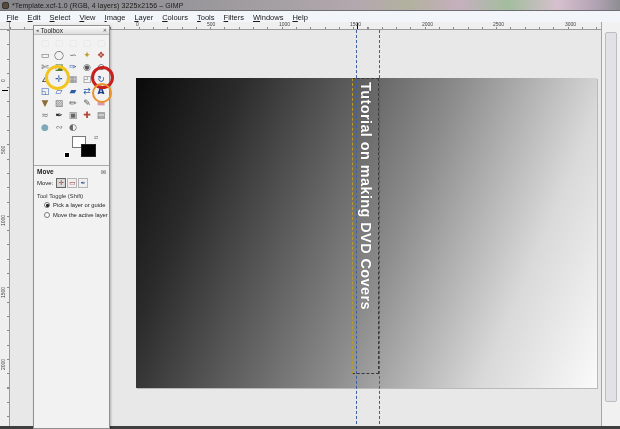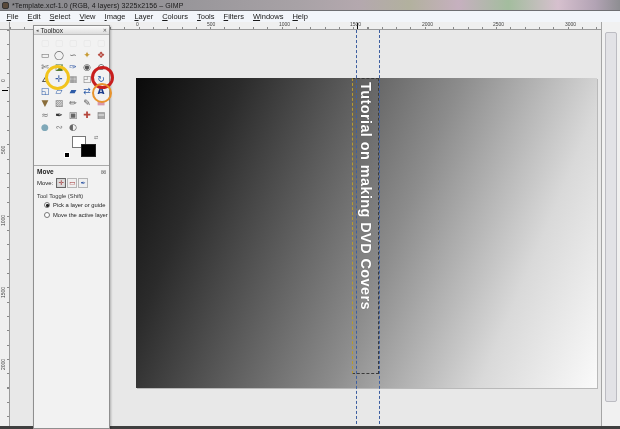--- a/index.html
+++ b/index.html
@@ -8,21 +8,21 @@
 
   
   .titlebar { position:absolute; left:0; top:0; width:620px; height:11px;
     background:linear-gradient(90deg,#86868a 0%,#98969a 30%,#a8a2a6 48%,#b4a8ae 58%,#b2b19e 66%,#c6b0bf 74%,#a3bd9e 82%,#d6c0ce 90%,#b2a3b4 96%,#8e8e92 100%);
     display:flex; align-items:center; border-bottom:1px solid #6e6e72; }
   .app-icon { width:7px; height:7px; margin:0 3px 0 2px; background:#5a4a3a;
     border-radius:2px; border:1px solid #333; }
   .title-text { font-size:7px; color:#1a1a1a; white-space:nowrap; letter-spacing:0.1px; }
 
   .menubar { position:absolute; left:0; top:11px; width:620px; height:15px; background:#f2f5fa;
-    border-bottom:4px solid #0f172a; display:flex; align-items:center; padding-left:2px; }
+    border-bottom:2px solid #0f172a; display:flex; align-items:center; padding-left:2px; }
   .menu-item { font-size:7.5px; color:#1a1a1a; padding:0 4.5px; cursor:default; }
   .menu-item u { text-decoration:underline; }
 
   
   .workspace { position:absolute; left:0; top:22px; width:620px; height:407px; background:#e8e8e8; }
 
   .corner-box { position:absolute; left:0; top:0; width:10px; height:8px; background:#ededed;
     border-right:1px solid #9a9a9a; border-bottom:1px solid #9a9a9a; }
   .hruler { position:absolute; left:10px; top:0; width:591px; height:8px; background:#efefef;
     border-bottom:1px solid #9a9a9a;

